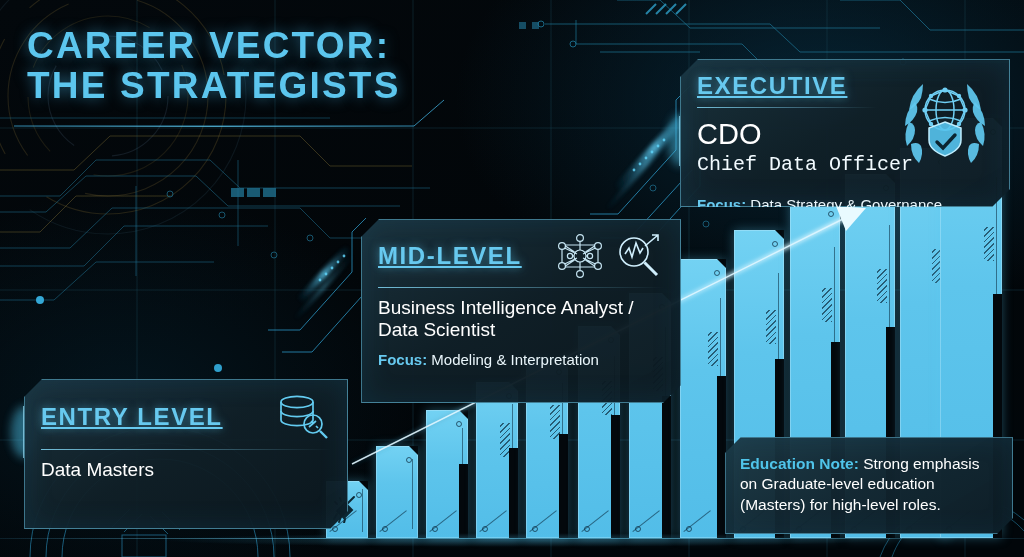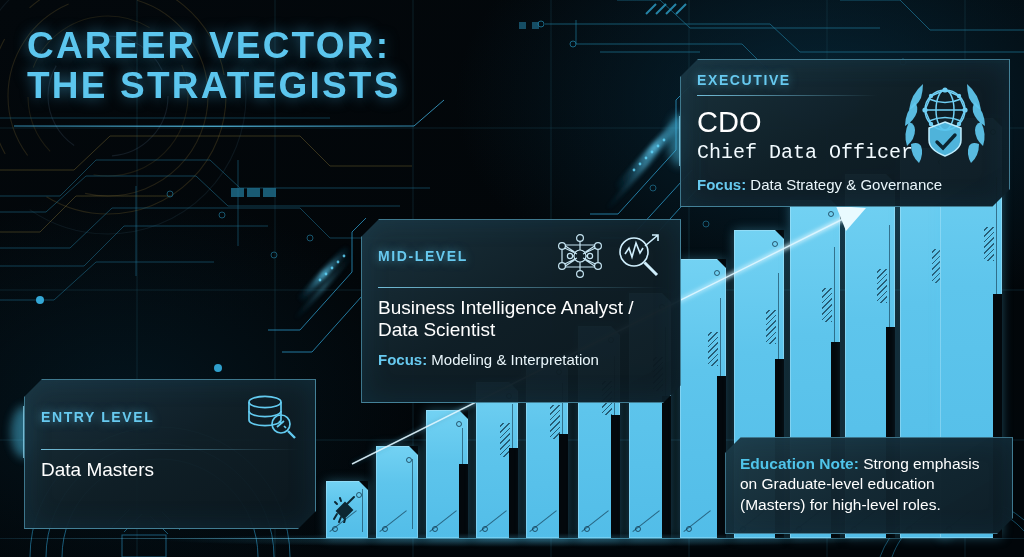--- a/index.html
+++ b/index.html
@@ -36,28 +36,28 @@
   #arrow{position:absolute;left:0;top:0;width:1024px;height:557px;pointer-events:none;}
 
   
   .card{position:absolute;color:#fff;
     background:linear-gradient(150deg,rgba(27,51,62,.96) 0%,rgba(16,32,40,.96) 48%,rgba(11,23,30,.97) 100%);
     border:1px solid rgba(104,196,230,.55);
     box-shadow:0 0 22px rgba(40,150,200,.30), inset 0 0 28px rgba(30,110,150,.18);
     clip-path:polygon(18px 0, 100% 0, 100% calc(100% - 18px), calc(100% - 18px) 100%, 0 100%, 0 18px);
     padding:12px 16px 14px 16px;box-sizing:border-box;}
   .kicker{display:flex;align-items:center;justify-content:space-between;gap:10px;}
-  .kicker .lvl{font-size:14px;font-weight:700;letter-spacing:1.6px;color:#67c9ef;
-      text-shadow:0 0 10px rgba(90,200,240,.6);white-space:nowrap;font-stretch:condensed;}
+  .kicker .lvl{font-size:24px;font-weight:700;letter-spacing:1.6px;color:#67c9ef;
+      text-shadow:0 0 10px rgba(90,200,240,.6);white-space:nowrap;font-stretch:condensed;text-decoration:underline;}
   .rule{height:1px;background:linear-gradient(90deg,rgba(130,215,245,.85),rgba(130,215,245,0));margin:7px 0 9px 0;}
   .role{font-size:19px;color:#fff;line-height:1.18;font-weight:400;}
   .focus{margin-top:9px;font-size:15px;color:#eaf6fb;line-height:1.2;}
   .focus b{color:#67c9ef;font-weight:700;}
 
-  #card-entry{left:24px;top:379px;width:292px;height:150px;}
+  #card-entry{left:24px;top:379px;width:324px;height:150px;}
   #card-mid{left:361px;top:219px;width:320px;height:184px;}
   #card-exec{left:680px;top:59px;width:330px;height:148px;}
 
   #edu{position:absolute;left:725px;top:437px;width:288px;height:97px;
     background:linear-gradient(150deg,rgba(28,56,68,.97) 0%,rgba(17,36,46,.97) 50%,rgba(12,26,34,.98) 100%);
     border:1px solid rgba(104,196,230,.5);
     box-shadow:0 0 20px rgba(40,150,200,.3), inset 0 0 24px rgba(30,110,150,.15);
     clip-path:polygon(16px 0, 100% 0, 100% calc(100% - 16px), calc(100% - 16px) 100%, 0 100%, 0 16px);
     padding:16px 14px;box-sizing:border-box;color:#fff;font-size:15.5px;line-height:1.32;}
   #edu b{color:#4fc4ea;font-weight:700;}
@@ -435,21 +435,21 @@
     </div>
   </div>
 
   <div class="card" id="card-exec">
     <div class="kicker">
       <span class="lvl">EXECUTIVE</span>
     </div>
     <div class="rule" style="width:180px;"></div>
     <div class="role" style="font-size:29px;">CDO</div>
     <div style="font-size:20px;margin-top:2px;color:#f2fbff;font-family:Liberation Mono, monospace;">Chief Data Officer</div>
-    <div class="focus" style="margin-top:12px;">
+    <div class="focus" style="margin-top:20px;">
       <b>Focus:</b><span> Data Strategy &amp; Governance</span>
     </div>
     <svg width="104" height="104" viewBox="0 0 104 104" style="position:absolute;right:12px;top:8px;">
       <g fill="none" stroke="#6fcff4" stroke-width="1.5">
 
         <circle cx="52" cy="42" r="20"></circle>
         <ellipse cx="52" cy="42" rx="9" ry="20"></ellipse>
         <line x1="32" y1="42" x2="72" y2="42"></line>
         <path d="M36 31 Q52 38 68 31 M36 53 Q52 46 68 53"></path>
 

